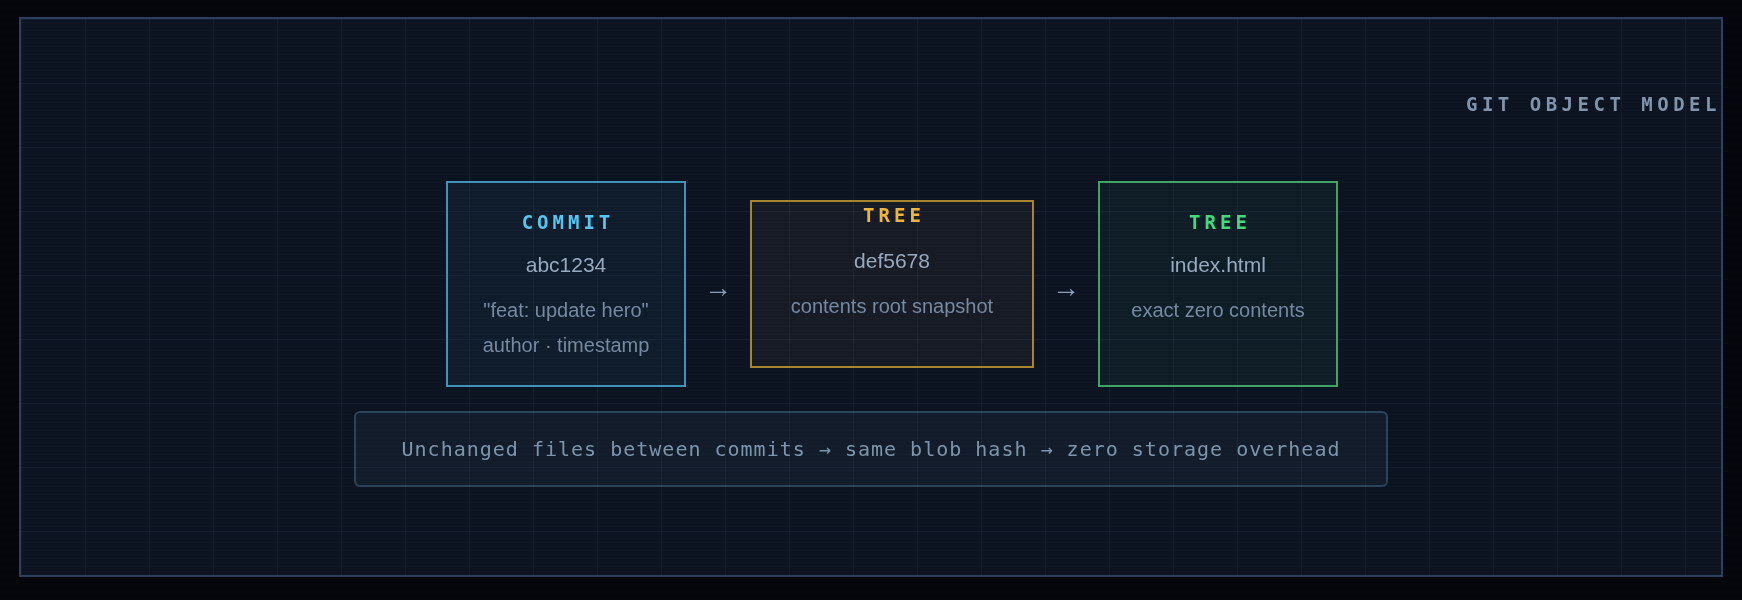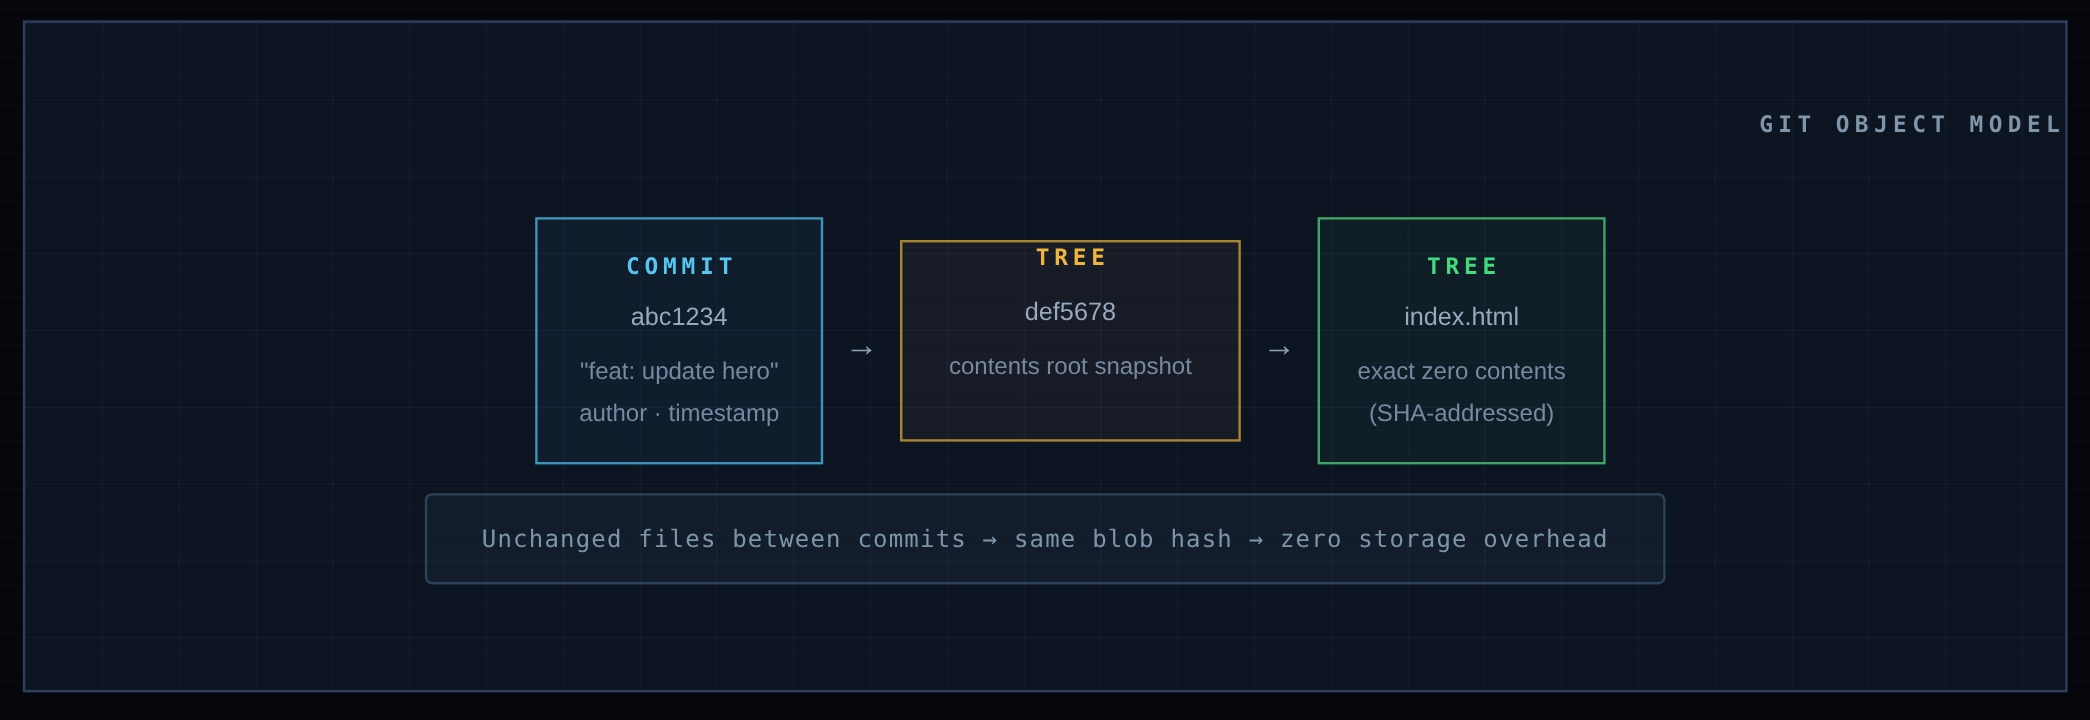--- a/index.html
+++ b/index.html
@@ -148,21 +148,20 @@
       <div class="node-primary">def5678</div>
       <div class="node-line">contents root snapshot</div>
     </div>
 
     <div class="flow-arrow">→</div>
 
     <div class="node node-blob">
       <div class="node-title">TREE</div>
       <div class="node-primary">index.html</div>
       <div class="node-line">exact zero contents</div>
-      <div class="node-line tight">(SHA-addressed)</div>
     </div>
 
   </div>
 
   <div class="note-box">
     <span class="note-text">Unchanged files between commits → same blob hash → zero storage overhead</span>
   </div>
 
 </div>
 

